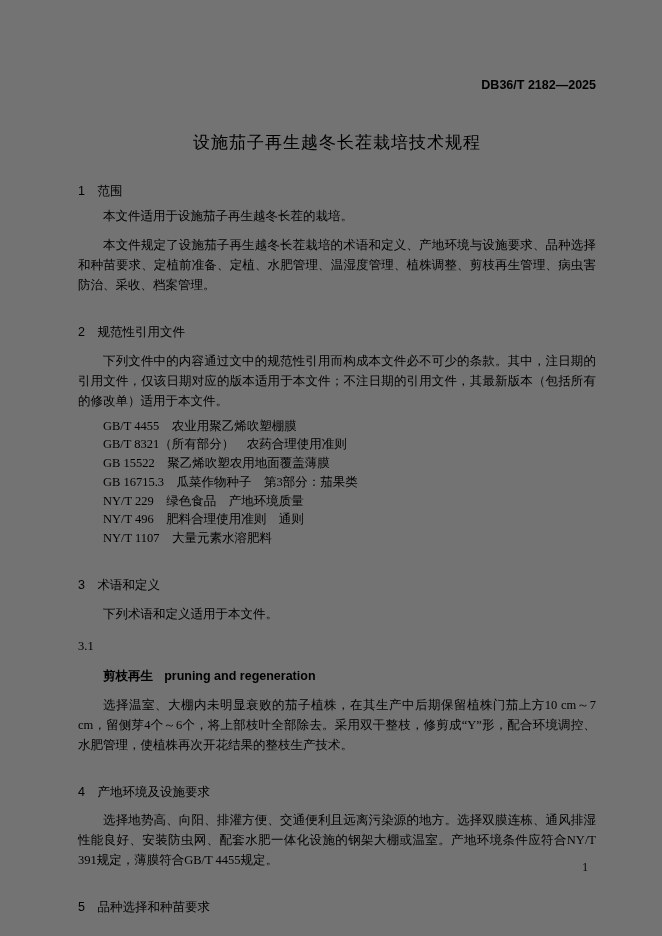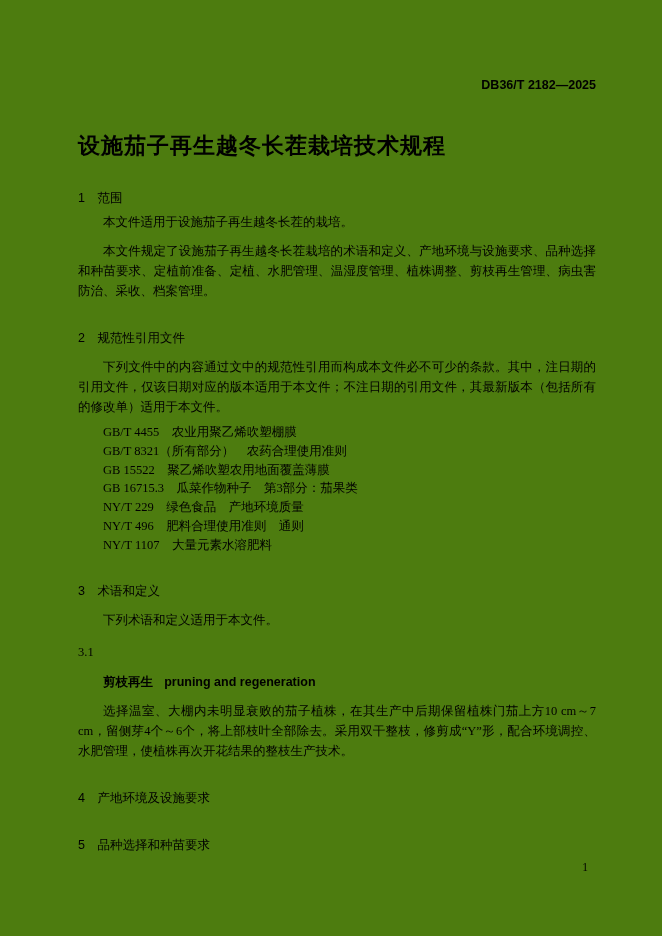--- a/index.html
+++ b/index.html
@@ -5,42 +5,43 @@
   * { box-sizing: border-box; }
   html, body {
     margin: 0;
     padding: 0;
     background: #ffffff;
   }
   .page {
     position: relative;
     width: 662px;
     height: 936px;
-    background: #4d7c0f;
+    background: #737373;
     color: #000000;
     font-family: "Liberation Serif", "DejaVu Serif", serif;
     font-size: 12.5px;
     line-height: 1.6;
     padding: 76px 66px 40px 78px;
     overflow: hidden;
   }
   .doc-code {
     position: absolute;
     top: 78px;
     right: 66px;
     font-family: "Liberation Sans", "DejaVu Sans", sans-serif;
     font-weight: bold;
     font-size: 12.5px;
     line-height: 1.2;
   }
   .doc-title {
     margin: 56px 0 0 0;
+    text-align: center;
     font-family: "Liberation Sans", "DejaVu Sans", sans-serif;
-    font-weight: bold;
-    font-size: 22px;
+    font-weight: normal;
+    font-size: 17px;
     line-height: 1.3;
     letter-spacing: 1px;
   }
   .sec-heading {
     margin: 28px 0 0 0;
     font-family: "Liberation Sans", "DejaVu Sans", sans-serif;
     font-weight: normal;
     font-size: 12.5px;
     line-height: 1.5;
   }
@@ -118,20 +119,21 @@
     <div class="term-number">3.1</div>
     <div class="term-line">
       <span class="term-zh">剪枝再生</span>
       <span class="term-en">pruning and regeneration</span>
     </div>
     <p class="para">选择温室、大棚内未明显衰败的茄子植株，在其生产中后期保留植株门茄上方10 cm～7 cm，留侧芽4个～6个，将上部枝叶全部除去。采用双干整枝，修剪成“Y”形，配合环境调控、水肥管理，使植株再次开花结果的整枝生产技术。</p>
   </div>
 
   <div class="section">
     <div class="sec-heading">4　产地环境及设施要求</div>
+    <p class="para">选择地势高、向阳、排灌方便、交通便利且远离污染源的地方。选择双膜连栋、通风排湿性能良好、安装防虫网、配套水肥一体化设施的钢架大棚或温室。产地环境条件应符合NY/T 391规定，薄膜符合GB/T 4455规定。</p>
   </div>
 
   <div class="section">
     <div class="sec-heading">5　品种选择和种苗要求</div>
   </div>
 
   <div class="page-number">1</div>
 
 </div>
 

